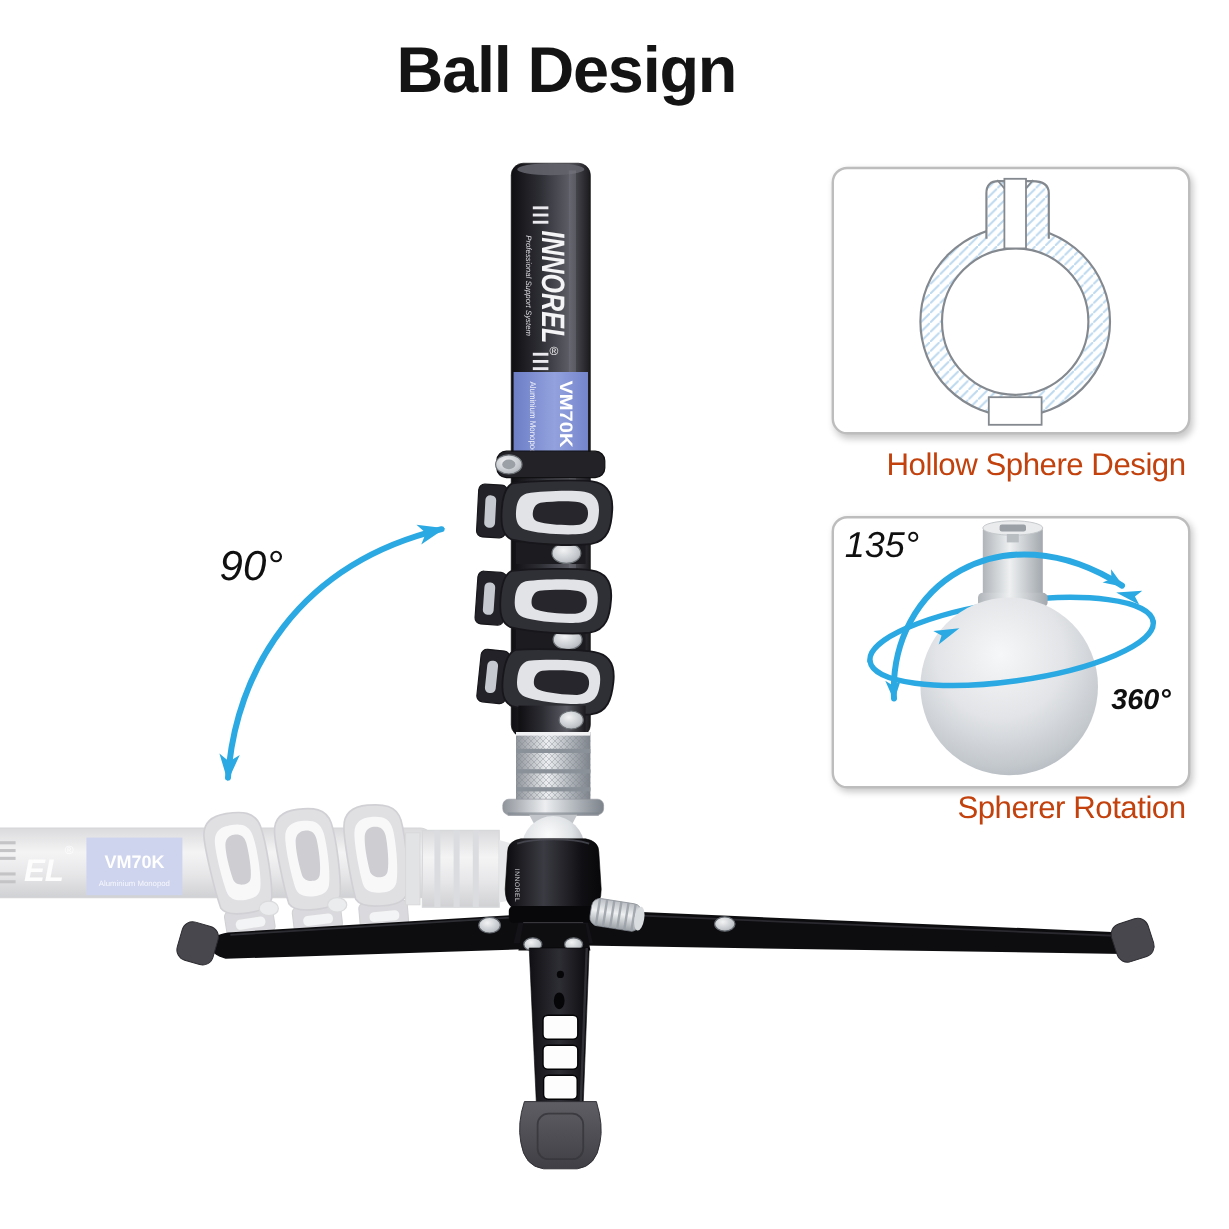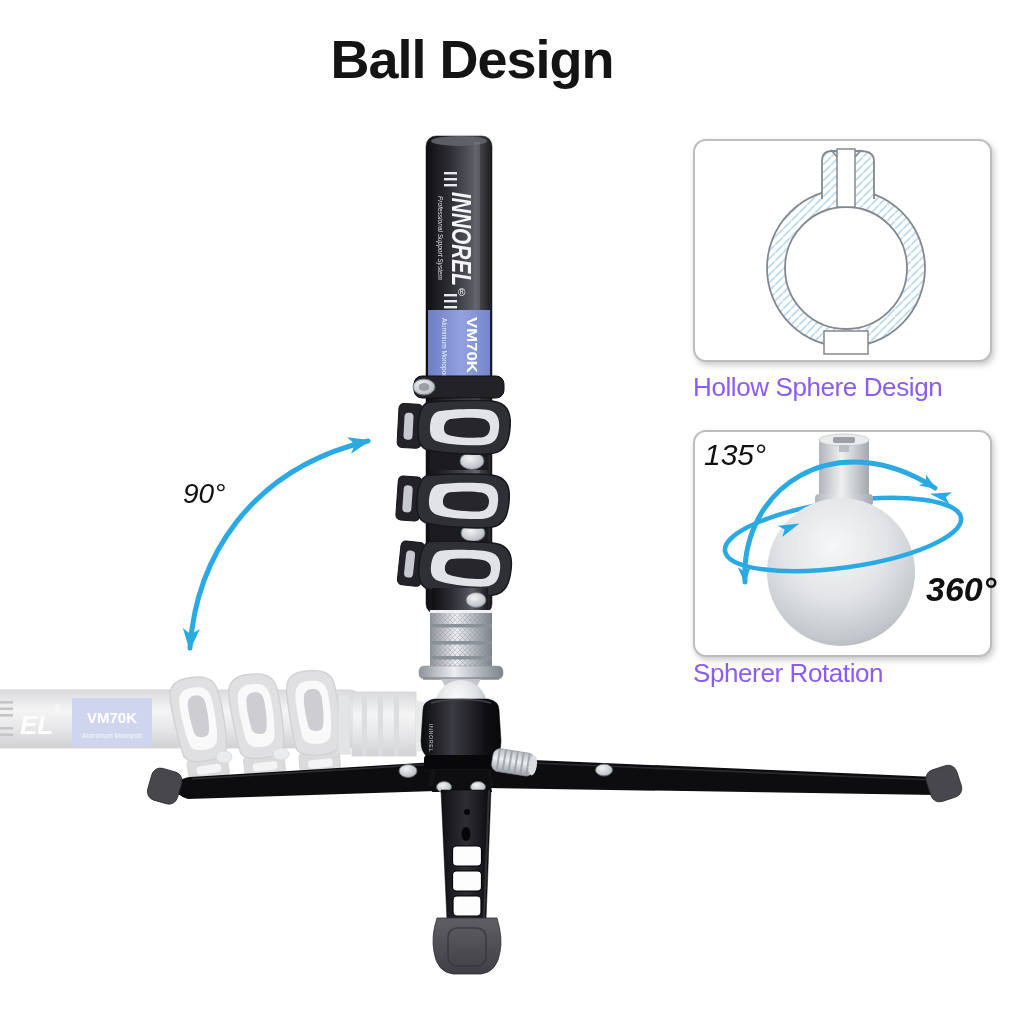--- a/index.html
+++ b/index.html
@@ -8,34 +8,34 @@
     background:#ffffff;font-family:"Liberation Sans",sans-serif;
   }
   .title{
     position:absolute;top:28px;left:0;width:944px;text-align:center;
     font-size:54px;font-weight:700;color:#141414;letter-spacing:-1px;
   }
   #scene{position:absolute;left:0;top:0;width:1024px;height:1024px;}
   .angle-label{
     position:absolute;font-style:italic;color:#101010;white-space:nowrap;
   }
-  .angle-90{left:183px;top:478px;font-size:28px;font-weight:400;}
+  .angle-90{left:183px;top:452px;font-size:35px;font-weight:400;}
   .angle-135{left:704px;top:438px;font-size:30px;font-weight:400;}
-  .angle-360{left:926px;top:570px;font-size:34px;font-weight:700;}
+  .angle-360{left:926px;top:570px;font-size:24px;font-weight:700;}
   .card{
     position:absolute;left:693px;width:295px;background:#ffffff;
     border:2px solid #bdbdbd;border-radius:13px;
     box-shadow:2px 3px 6px rgba(0,0,0,0.22);
   }
   .card-hollow{top:139px;height:219px;}
   .card-rotation{top:430px;height:223px;}
   .card svg{position:absolute;left:0;top:0;width:100%;height:100%;}
   .card-caption{
-    position:absolute;left:693px;width:295px;text-align:left;
-    font-size:26px;color:#8b5cf6;letter-spacing:-0.4px;
+    position:absolute;left:693px;width:295px;text-align:right;
+    font-size:26px;color:#c2410c;letter-spacing:-0.4px;
   }
   .caption-hollow{top:372px;}
   .caption-rotation{top:658px;}
 </style>
 </head>
 <body>
 
 <div class="title">Ball Design</div>
 
 <svg id="scene" viewBox="0 0 1024 1024">

